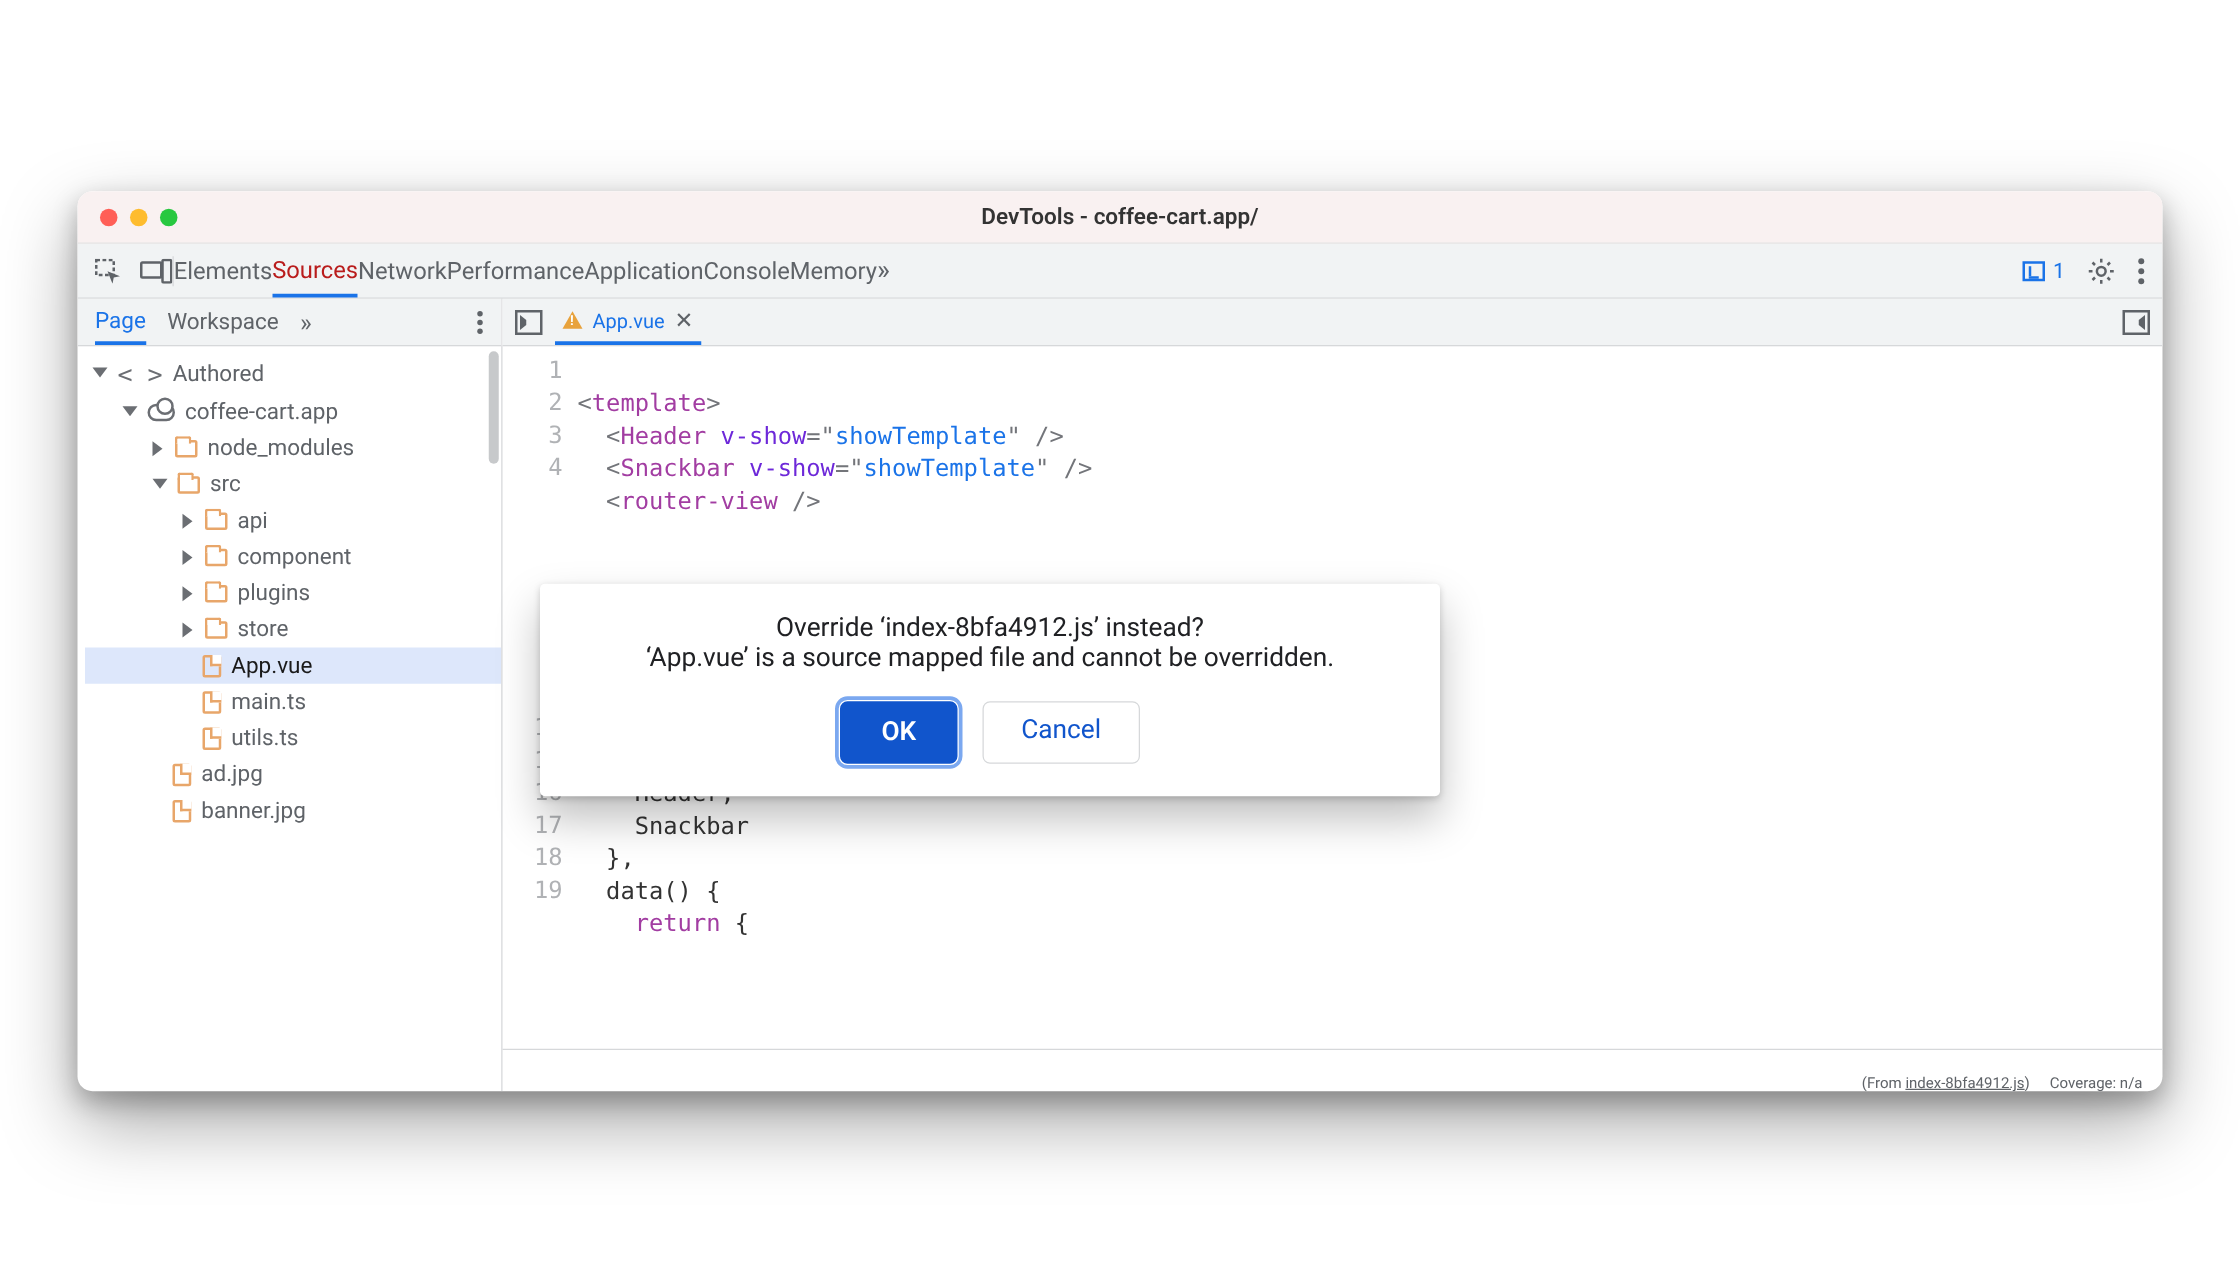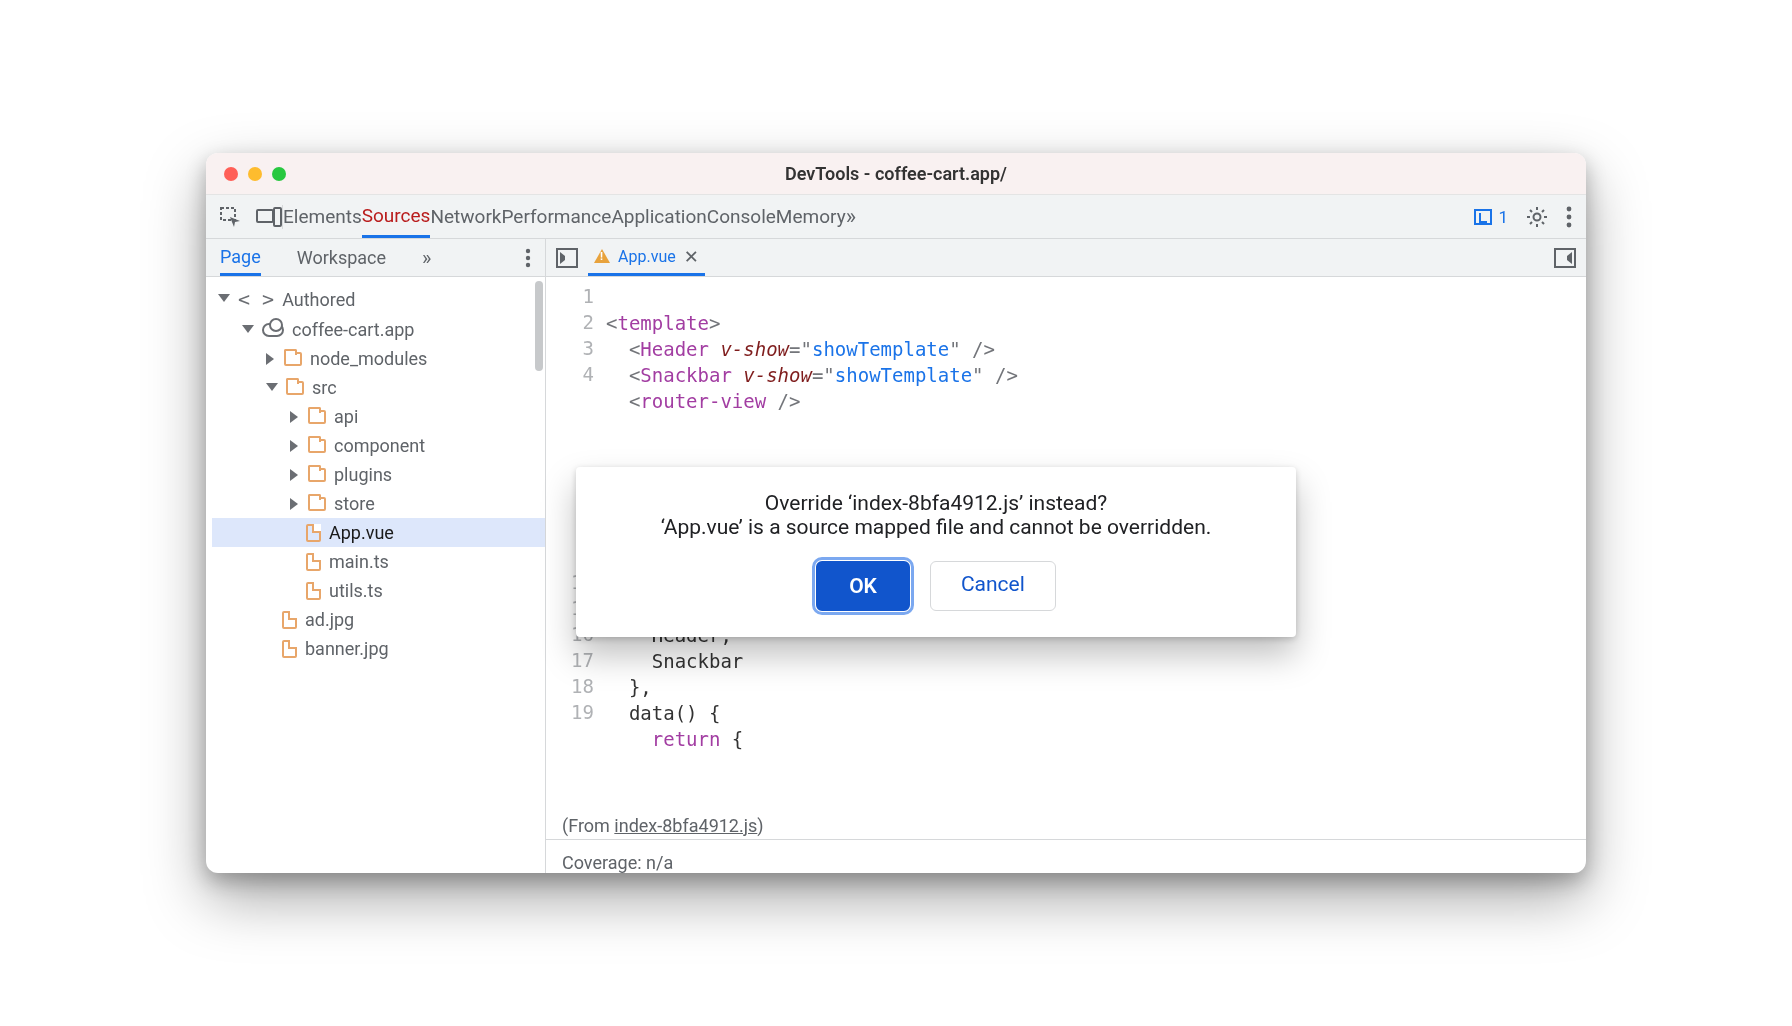--- a/index.html
+++ b/index.html
@@ -3,21 +3,21 @@
 <meta charset="utf-8">
 <style>
   * { box-sizing: border-box; margin: 0; padding: 0; }
   body {
     font-family: -apple-system, BlinkMacSystemFont, "Segoe UI", Roboto, sans-serif;
     background: #fff;
     width: 1792px; height: 1026px;
     display: flex; align-items: center; justify-content: center;
   }
   .window {
-    width: 1380px;
+    width: 1668px;
     height: 720px;
     background: #fff;
     border-radius: 12px;
     box-shadow: 0 25px 60px rgba(0,0,0,.35), 0 8px 20px rgba(0,0,0,.25);
     overflow: hidden;
     display: flex; flex-direction: column;
     position: relative;
   }
   
   .titlebar {
@@ -52,21 +52,21 @@
   .badge { display: flex; align-items: center; gap: 6px; color: #1a73e8; font-size: 17px; }
   .badge-box { width: 18px; height: 16px; border: 2px solid #1a73e8; position: relative; }
   .badge-box::before { content:""; position:absolute; left:3px; top:2px; width:2px; height:8px; background:#1a73e8;}
   .badge-box::after { content:""; position:absolute; left:3px; top:10px; width:8px; height:2px; background:#1a73e8;}
 
   
   .body { flex: 1; display: flex; min-height: 0; }
   .sidebar { width: 340px; display: flex; flex-direction: column; border-right: 1px solid #d6d8da; min-height: 0; }
   .side-tabs {
     height: 38px; background: #f1f3f4; border-bottom: 1px solid #d6d8da;
-    display: flex; align-items: center; gap: 36px; padding: 0 14px;
+    display: flex; align-items: center; gap: 17px; padding: 0 14px;
     color: #5f6368; font-size: 18px;
   }
   .stab { height: 100%; display: flex; align-items: center; cursor: pointer;}
   .stab.active { color: #1a73e8; border-bottom: 3px solid #1a73e8; }
   .side-tabs .spacer { flex: 1; }
   .tree { flex:1; overflow: auto; padding: 6px 0 10px 6px; font-size: 18px; color: #5f6368; position: relative; }
   .tree-scroll { position:absolute; right:2px; top:4px; width:8px; height:90px; background:#c7c9cb; border-radius:4px; }
   .row { display: flex; align-items: center; gap: 8px; padding: 4px 6px; white-space: nowrap; cursor: pointer;}
   .row.selected { background: #dde7fb; color:#1a1a1a; }
   .caret { width: 10px; height: 10px; flex: none; }
@@ -92,26 +92,26 @@
   .filetab { display:flex; align-items:center; gap:8px; height:100%; padding:0 6px; color:#1a73e8; border-bottom:3px solid #1a73e8; cursor:pointer;}
   .warn { width:0;height:0;border-left:8px solid transparent;border-right:8px solid transparent;border-bottom:14px solid #e8a23c; position:relative;}
   .warn::after{content:"!";position:absolute;left:-2px;top:1px;font-size:11px;color:#fff;font-weight:bold;}
   .ed-tabs .spacer { flex:1; }
   .code-area { flex:1; display:flex; font-family: ui-monospace, Menlo, Consolas, monospace; font-size: 19px; overflow:hidden; }
   .gutter { width: 60px; text-align: right; color:#b0b2b5; padding: 6px 12px 0 0; user-select:none; }
   .gutter div { height: 26px; line-height:26px; }
   .code { padding: 6px 0 0 0; color:#333;margin-top:27px; }
   .code-line { height:26px; line-height:26px; white-space: pre; }
   .t-tag { color:#a23da2; }
-  .t-attr { color:#7f1d1d;font-style:italic; }
+  .t-attr { color:#6d28d9; }
   .t-str { color:#1a73e8; }
   .t-kw { color:#a23da2; }
   .t-gray { color:#73757a; }
   .t-or { color:#c97432; }
-  .statusbar { height: 34px; border-top:1px solid #d6d8da; display:flex; align-items:flex-start; justify-content:flex-end; gap: 16px; padding: 0 16px; color:#5f6368; font-size:18px;flex-direction:column; }
+  .statusbar { height: 34px; border-top:1px solid #d6d8da; display:flex; align-items:flex-end; justify-content:flex-end; gap: 16px; padding: 0 16px; color:#5f6368; font-size:12px; }
   .statusbar a { color:#5f6368; text-decoration: underline; }
 
   
   .dialog {
     position: absolute;
     left: 370px; top: 314px;
     width: 720px;
     background: #fff;
     border-radius: 4px;
     box-shadow: 0 18px 34px rgba(0,0,0,.25), 0 2px 6px rgba(0,0,0,.18);

